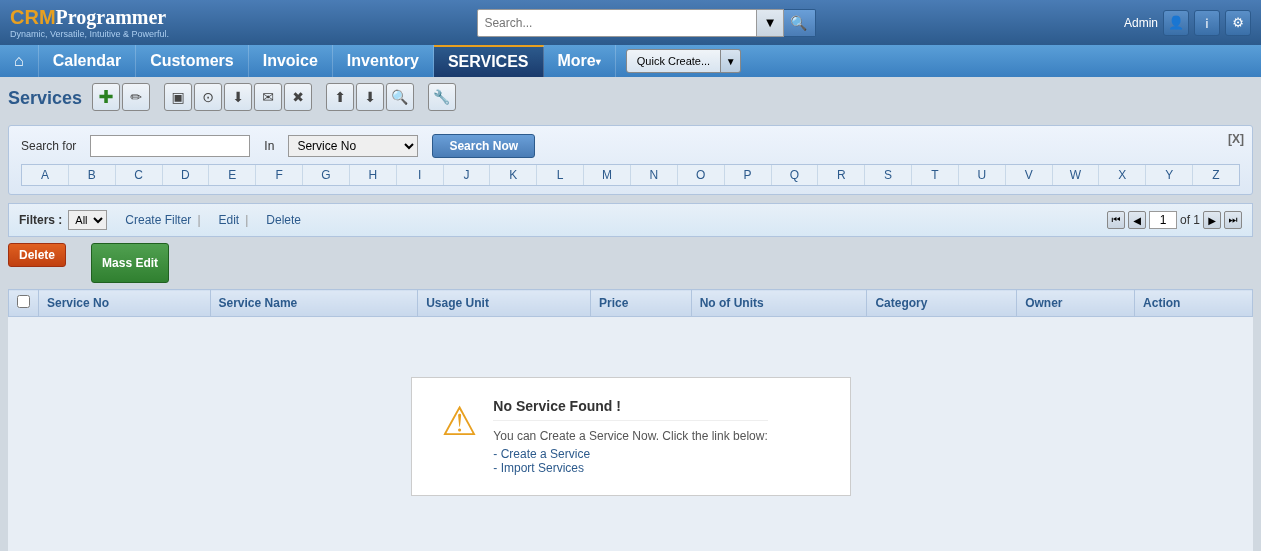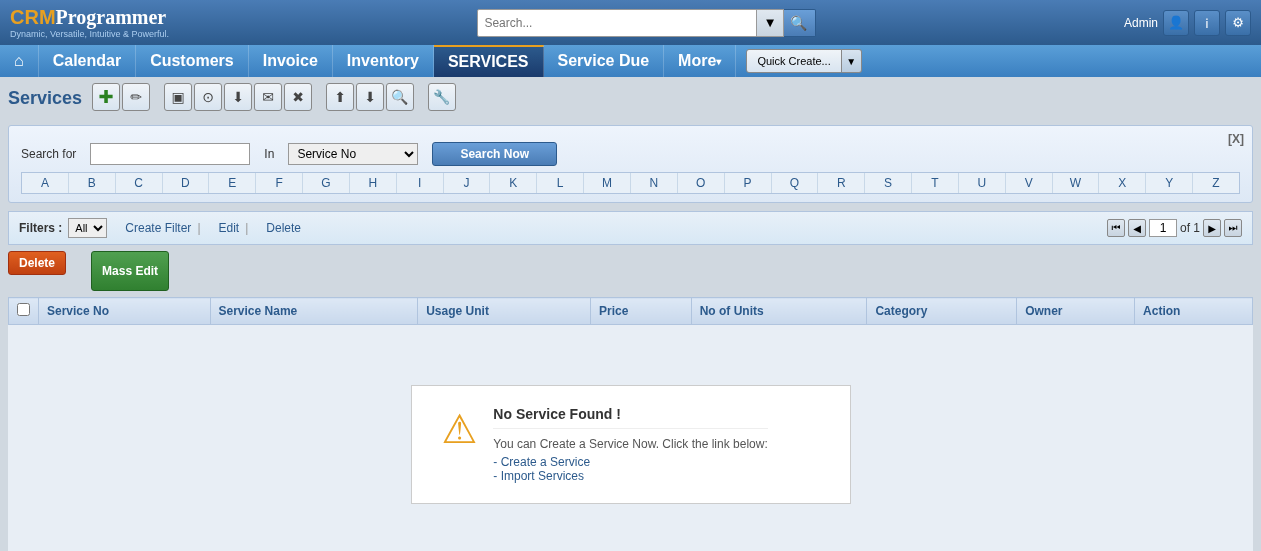--- a/index.html
+++ b/index.html
@@ -199,21 +199,21 @@
     .advanced-search-link {
       color: #2c5a8c;
       font-size: 11px;
       text-decoration: underline;
       cursor: pointer;
     }
     .search-panel-row {
       display: flex;
       align-items: center;
       gap: 14px;
-      margin-top: 8px;
+      margin-top: 0;
     }
     .search-for-label { font-size: 12px; color: #333; }
     .search-for-input {
       width: 160px;
       height: 22px;
       border: 1px solid #999;
       padding: 0 4px;
       font-size: 12px;
     }
     .in-label { font-size: 12px; color: #333; }
@@ -225,21 +225,21 @@
       min-width: 130px;
     }
     .search-now-btn {
       height: 24px;
       background: linear-gradient(to bottom, #6a9fd8, #4a7cb5);
       border: 1px solid #2c5a8c;
       border-radius: 3px;
       color: white;
       font-size: 12px;
       font-weight: bold;
-      padding: 0 27px;
+      padding: 0 16px;
       cursor: pointer;
     }
     .close-search-btn {
       position: absolute;
       top: 6px;
       right: 8px;
       font-size: 12px;
       color: #666;
       cursor: pointer;
       font-weight: bold;
@@ -427,21 +427,20 @@
   </div>
 </div>
 
 <div class="nav-bar">
   <div class="nav-item home">⌂</div>
   <div class="nav-item">Calendar</div>
   <div class="nav-item">Customers</div>
   <div class="nav-item">Invoice</div>
   <div class="nav-item">Inventory</div>
   <div class="nav-item active">SERVICES</div>
-  <div class="nav-item">Service Due</div>
   <div class="nav-item has-arrow">More</div>
 
   <div class="quick-create-container">
     <button class="quick-create-btn">Quick Create...</button>
     <button class="quick-create-arrow">▼</button>
   </div>
 </div>
 
 <div class="page-content">
 

